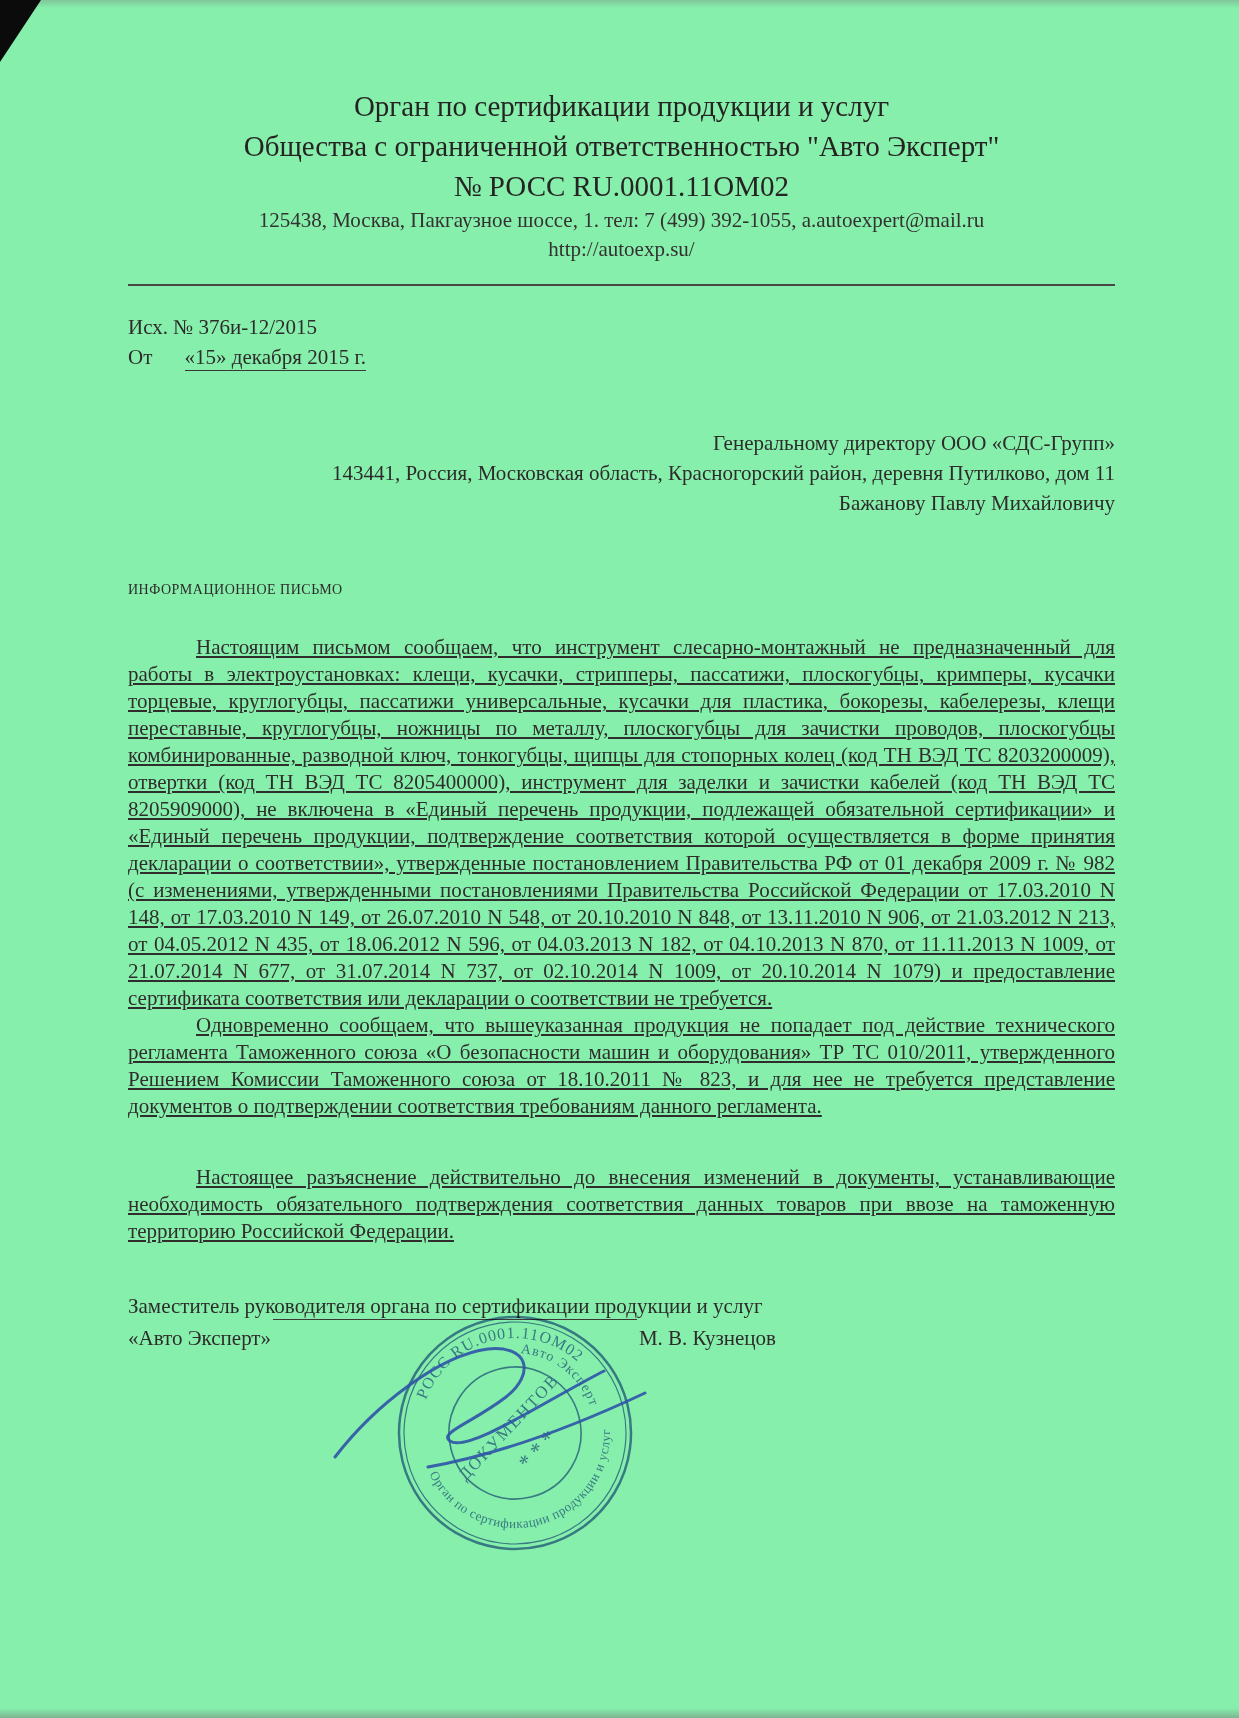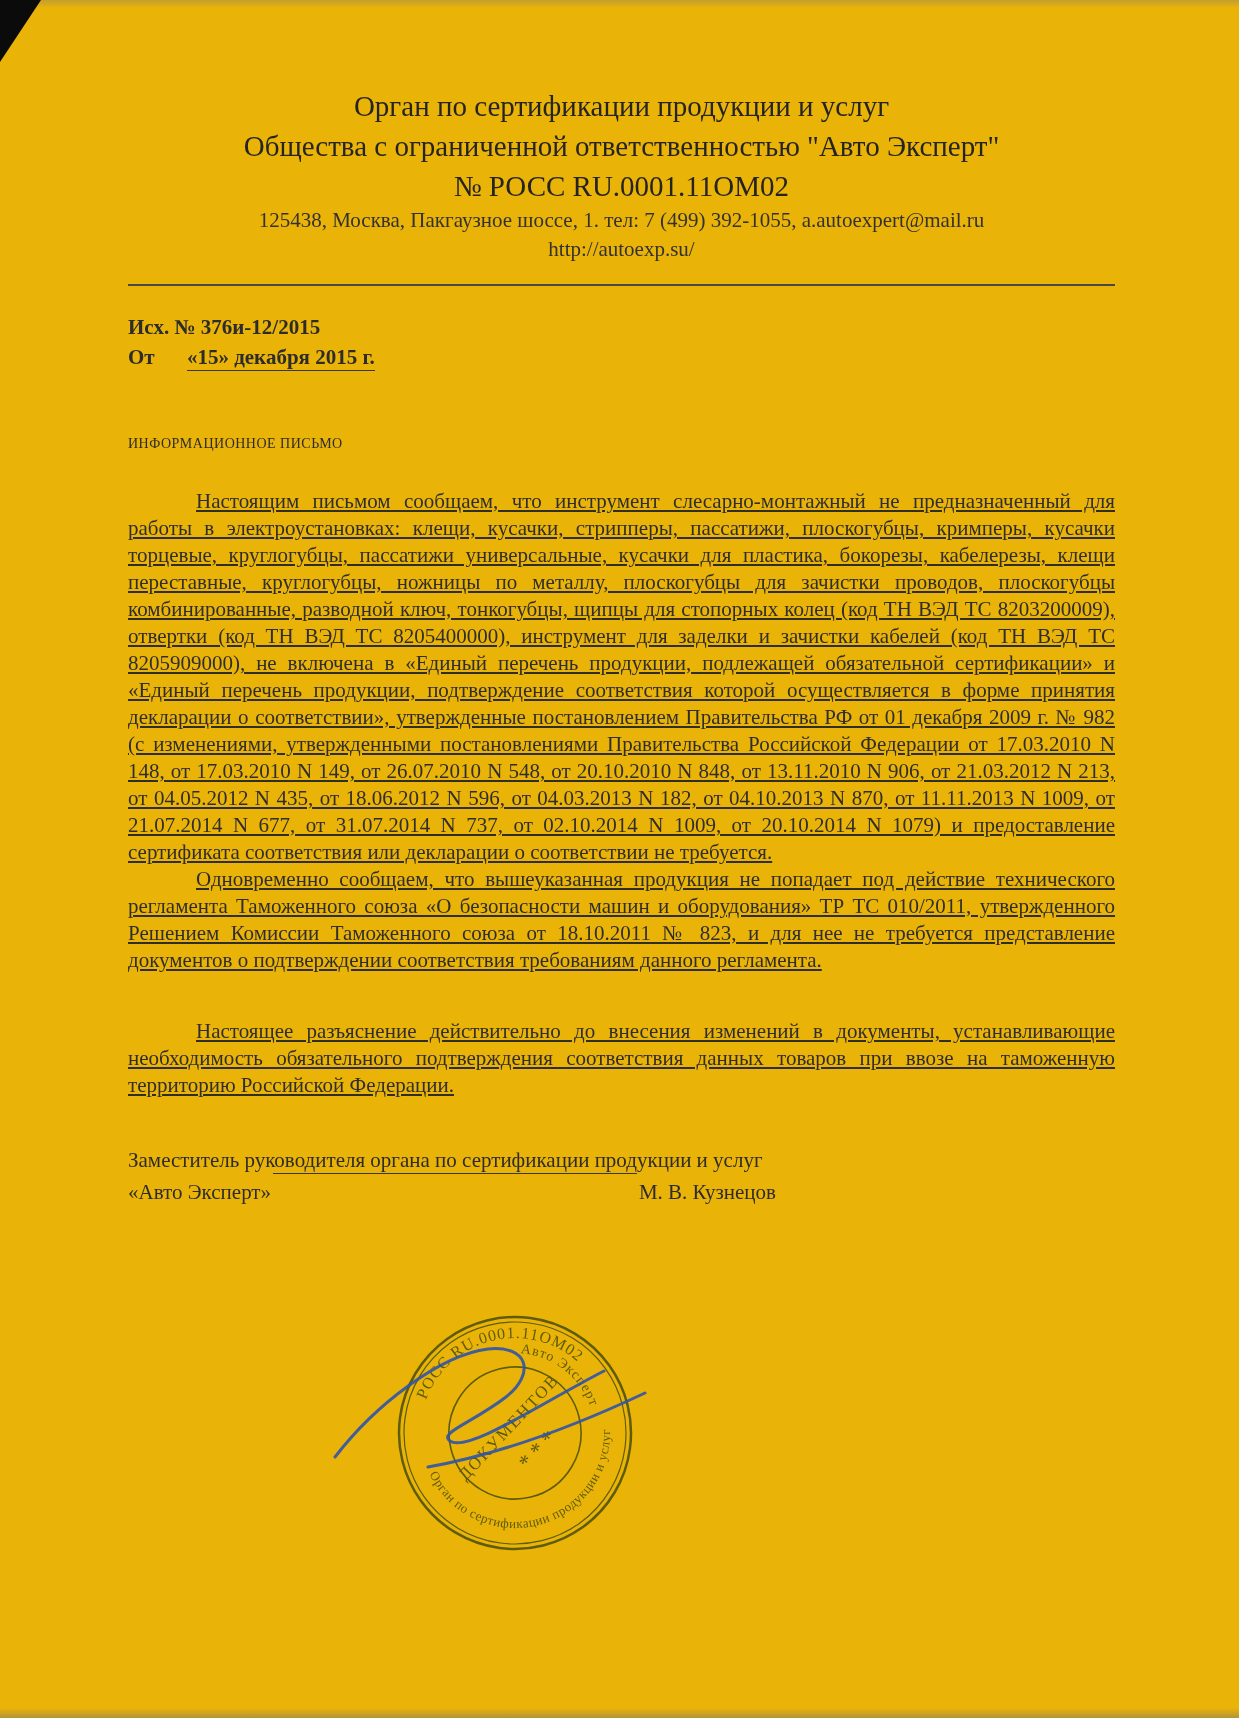--- a/index.html
+++ b/index.html
@@ -1,21 +1,21 @@
 <!DOCTYPE html>
 <html><head>
 <meta charset="utf-8">
 <style>
   html, body { margin: 0; padding: 0; background: #8a8a8a; }
   .page {
     position: relative;
     width: 1239px;
     height: 1718px;
     margin: 0 auto;
-    background: #eab308;
+    background: #86efac;
     overflow: hidden;
     font-family: "Liberation Serif", "DejaVu Serif", serif;
     color: #2e2c2a;
     box-sizing: border-box;
     padding: 86px 124px 1px 128px;
   }
   .scan-corner {
     position: absolute; left: 0; top: 0; width: 50px; height: 62px;
     background: #0b0b0b;
     clip-path: polygon(0 0, 82% 0, 0 100%);
@@ -29,21 +29,21 @@
     background: linear-gradient(to top, rgba(110,110,110,0.45), rgba(110,110,110,0));
   }
   .letterhead { text-align: center; }
   .lh-big { font-size: 29px; line-height: 40px; color: #262422; }
   .lh-small { font-size: 21px; line-height: 29px; color: #343230; }
   .divider {
     margin-top: 20px;
     border-bottom: 2px solid #4a4846;
     height: 0;
   }
-  .ref-block { margin-top: 26px; font-size: 21px; line-height: 30px; font-weight: bold; }
+  .ref-block { margin-top: 26px; font-size: 21px; line-height: 30px; }
   .ref-date-underlined { border-bottom: 1.5px solid #3a3836; padding-bottom: 1px; margin-left: 27px; }
   .recipient { margin-top: 56px; text-align: right; font-size: 21px; line-height: 30px; }
   .letter-title { margin-top: 64px; text-align: left; font-size: 14px; letter-spacing: 0.5px; }
   .body-text { margin-top: 36px; }
   .body-text p {
     margin: 0;
     font-size: 21px;
     line-height: 27px;
     text-align: justify;
     text-indent: 68px;
@@ -89,20 +89,25 @@
 
   <div class="divider"></div>
 
   <div class="ref-block">
     <div>Исх. № 376и-12/2015</div>
     <div>
       <span>От </span><span class="ref-date-underlined">«15» декабря 2015 г.</span>
     </div>
   </div>
 
+  <div class="recipient">
+    <div>Генеральному директору ООО «СДС-Групп»</div>
+    <div>143441, Россия, Московская область, Красногорский район, деревня Путилково, дом 11</div>
+    <div>Бажанову Павлу Михайловичу</div>
+  </div>
 
   <div class="letter-title">ИНФОРМАЦИОННОЕ ПИСЬМО</div>
 
   <div class="body-text">
     <p>Настоящим письмом сообщаем, что инструмент слесарно-монтажный не предназначенный для работы в электроустановках: клещи, кусачки,  стрипперы, пассатижи, плоскогубцы, кримперы, кусачки торцевые, круглогубцы, пассатижи универсальные, кусачки для пластика, бокорезы, кабелерезы, клещи переставные, круглогубцы, ножницы по металлу, плоскогубцы для зачистки проводов, плоскогубцы комбинированные, разводной ключ, тонкогубцы, щипцы для стопорных колец (код ТН ВЭД ТС 8203200009), отвертки (код ТН ВЭД ТС 8205400000), инструмент для заделки и зачистки кабелей (код ТН ВЭД ТС 8205909000), не включена в «Единый перечень продукции, подлежащей обязательной сертификации» и «Единый перечень продукции, подтверждение соответствия которой осуществляется в форме принятия декларации о соответствии», утвержденные постановлением Правительства РФ от 01 декабря 2009 г. № 982 (с изменениями, утвержденными постановлениями Правительства Российской Федерации от 17.03.2010 N 148, от 17.03.2010 N 149, от 26.07.2010 N 548, от 20.10.2010 N 848, от 13.11.2010 N 906, от 21.03.2012 N 213, от 04.05.2012 N 435, от 18.06.2012 N 596, от 04.03.2013 N 182, от 04.10.2013 N 870, от 11.11.2013 N 1009, от 21.07.2014 N 677, от 31.07.2014 N 737, от 02.10.2014 N 1009, от 20.10.2014 N 1079) и предоставление сертификата соответствия или декларации о соответствии не требуется.</p>
     <p>Одновременно сообщаем, что вышеуказанная продукция не попадает под действие технического регламента Таможенного союза «О безопасности машин и оборудования» ТР ТС 010/2011, утвержденного Решением Комиссии Таможенного союза от 18.10.2011 № 823,  и для нее не требуется представление документов о подтверждении соответствия требованиям данного регламента.</p>
     <p class="spaced">Настоящее разъяснение действительно до внесения изменений в документы, устанавливающие необходимость обязательного подтверждения соответствия данных товаров при ввозе на таможенную территорию Российской Федерации.</p>
   </div>
 
   <div class="sig-block">

